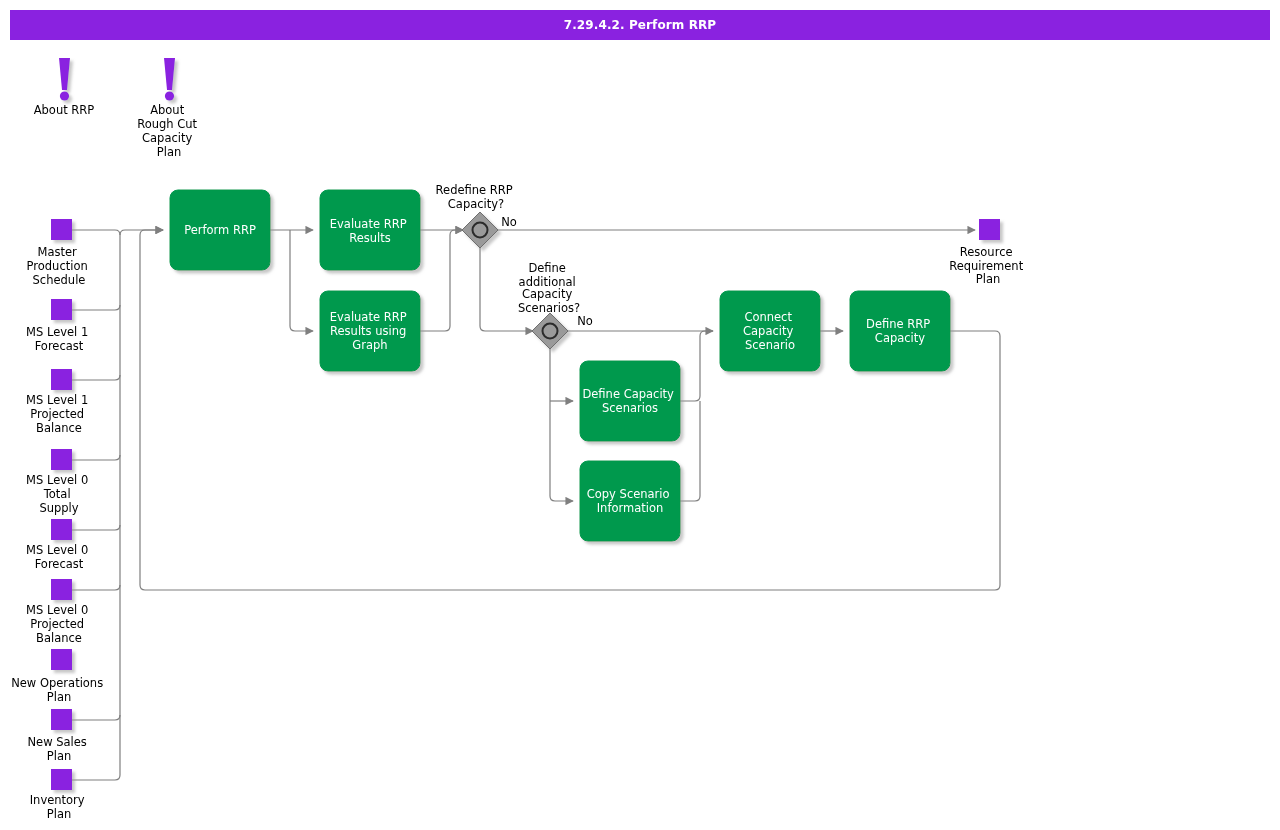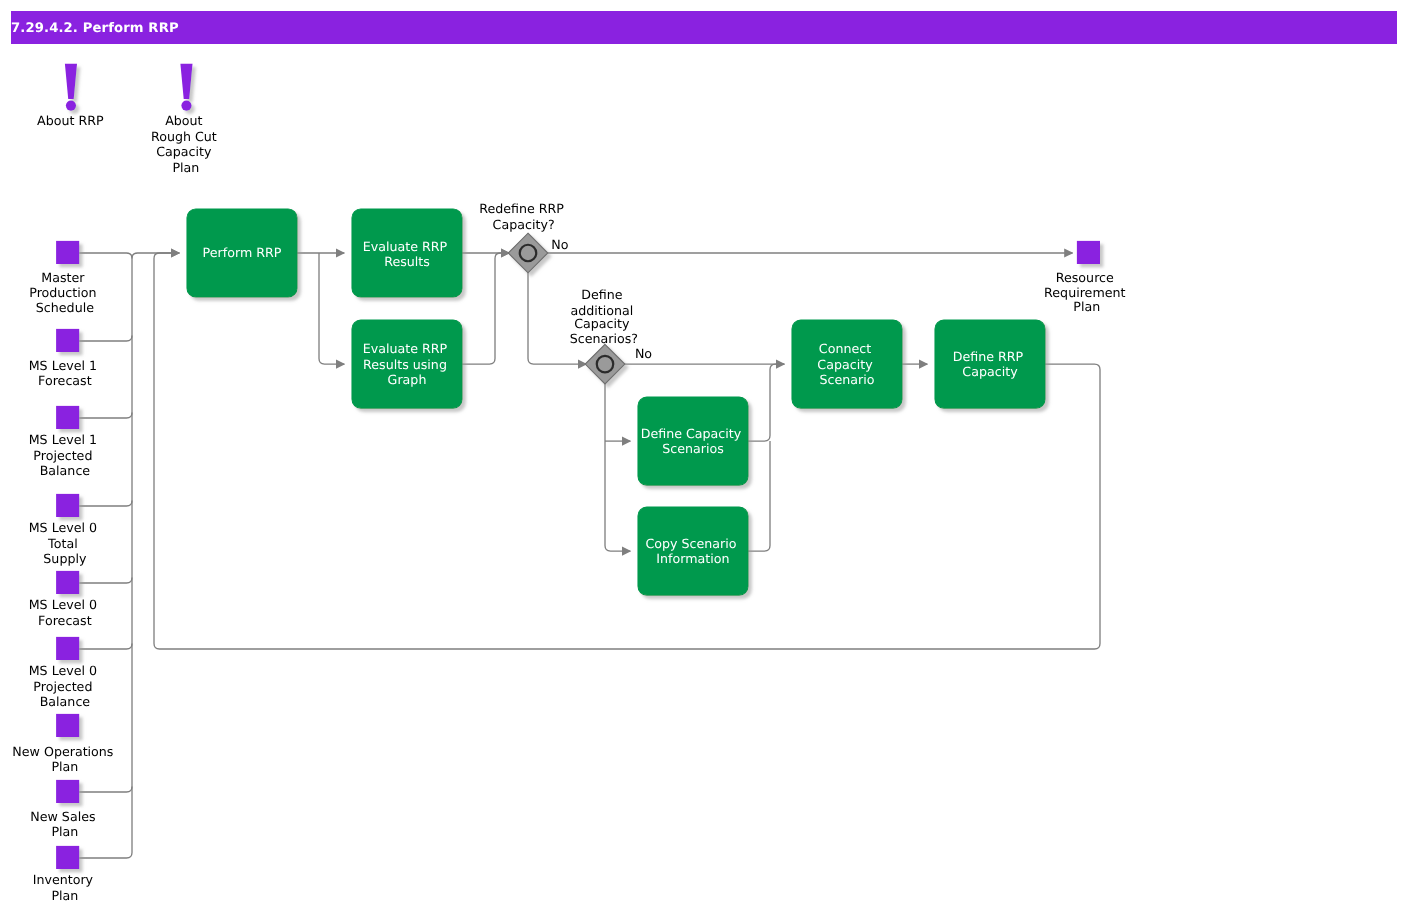--- a/index.html
+++ b/index.html
@@ -19,20 +19,21 @@
     left: 10px;
     top: 10px;
     width: 1260px;
     height: 30px;
     background: #8a22e0;
     color: #ffffff;
     font-size: 12px;
     font-weight: bold;
     display: flex;
     align-items: center;
+    justify-content: center;
     letter-spacing: 0.1px;
   }
   #canvas {
     position: absolute;
     left: 0;
     top: 0;
     width: 1280px;
     height: 830px;
   }
   svg { display: block; }

